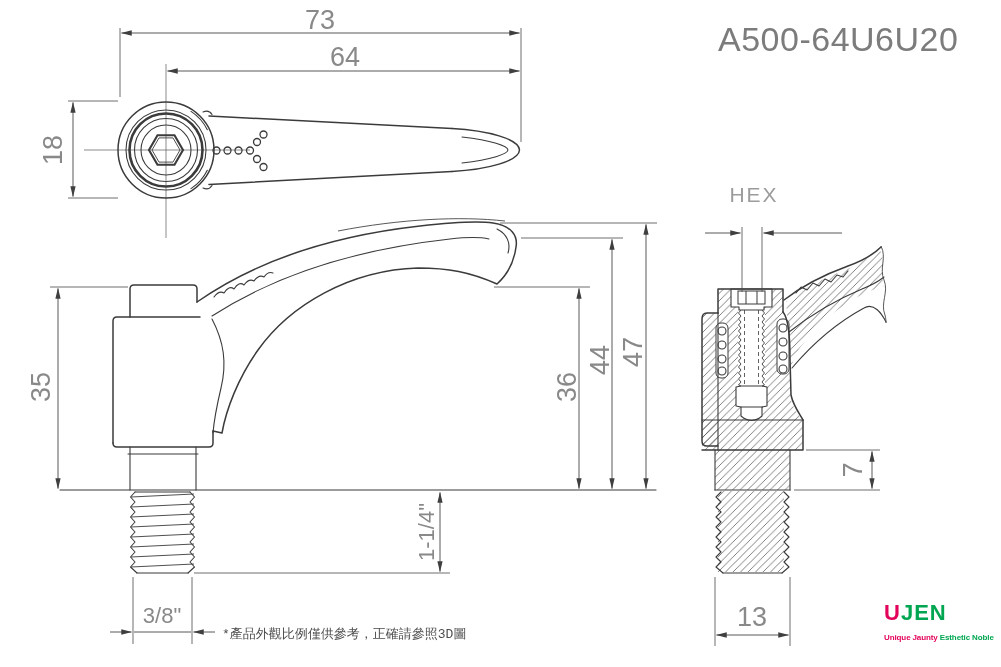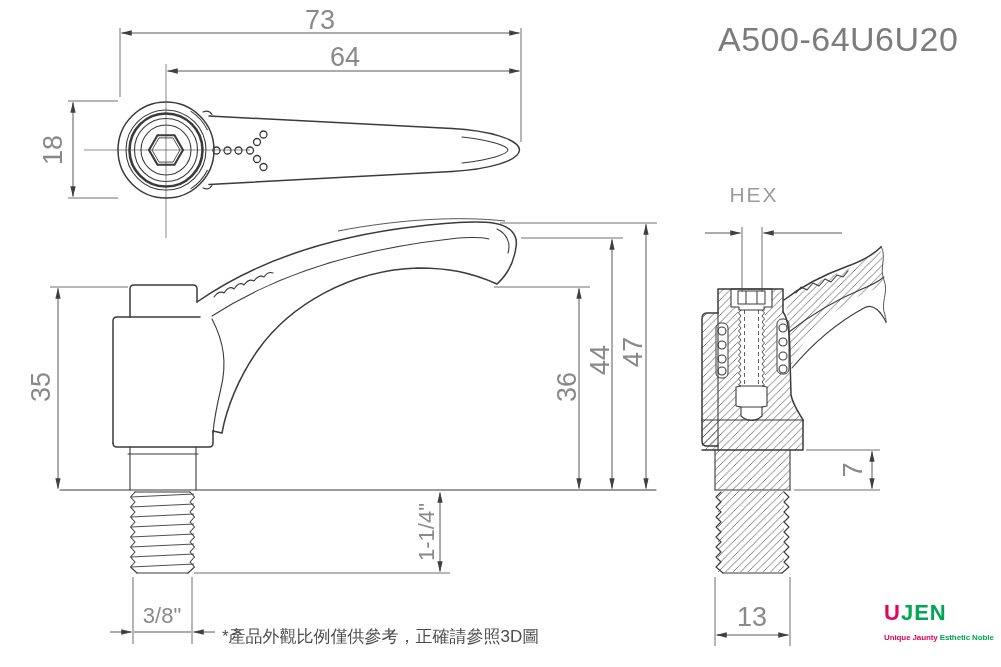--- a/index.html
+++ b/index.html
@@ -14,21 +14,21 @@
   .cl {stroke:#5a5a5a;stroke-width:0.7;fill:none;}
   .wf {fill:#ffffff;stroke:none;}
   .dash{stroke-dasharray:4,3;stroke-width:0.8;}
   
   text{font-family:"Liberation Sans",sans-serif;}
   .dim {fill:#898989;font-size:27px;text-anchor:middle;}
   .dimS{fill:#898989;font-size:22px;text-anchor:middle;}
   .hexl{fill:#9c9c9c;font-size:21px;text-anchor:middle;letter-spacing:2px;}
   .partno{position:absolute;left:718px;top:20px;width:260px;
           font-size:34px;color:#7c7c7c;letter-spacing:0.5px;}
-  .notes{position:absolute;left:222px;top:627px;color:#4c4c4c;font-size:17px;line-height:1.22;white-space:nowrap;}
+  .notes{position:absolute;left:222px;top:627px;color:#4c4c4c;font-size:13px;line-height:1.22;white-space:nowrap;font-family:Liberation Mono, monospace;}
   .logo{position:absolute;left:884px;top:602px;width:110px;}
   .logo-word{font-size:22px;font-weight:bold;letter-spacing:1px;line-height:1.0;}
   .logo-tag{font-size:8px;font-weight:bold;letter-spacing:-0.1px;white-space:nowrap;margin-top:9px;}
   .logo-tag span{margin-right:2px;}
   .c-pink{color:#e4035a;}
   .c-green{color:#00a651;}
 </style>
 </head>
 <body>
 

